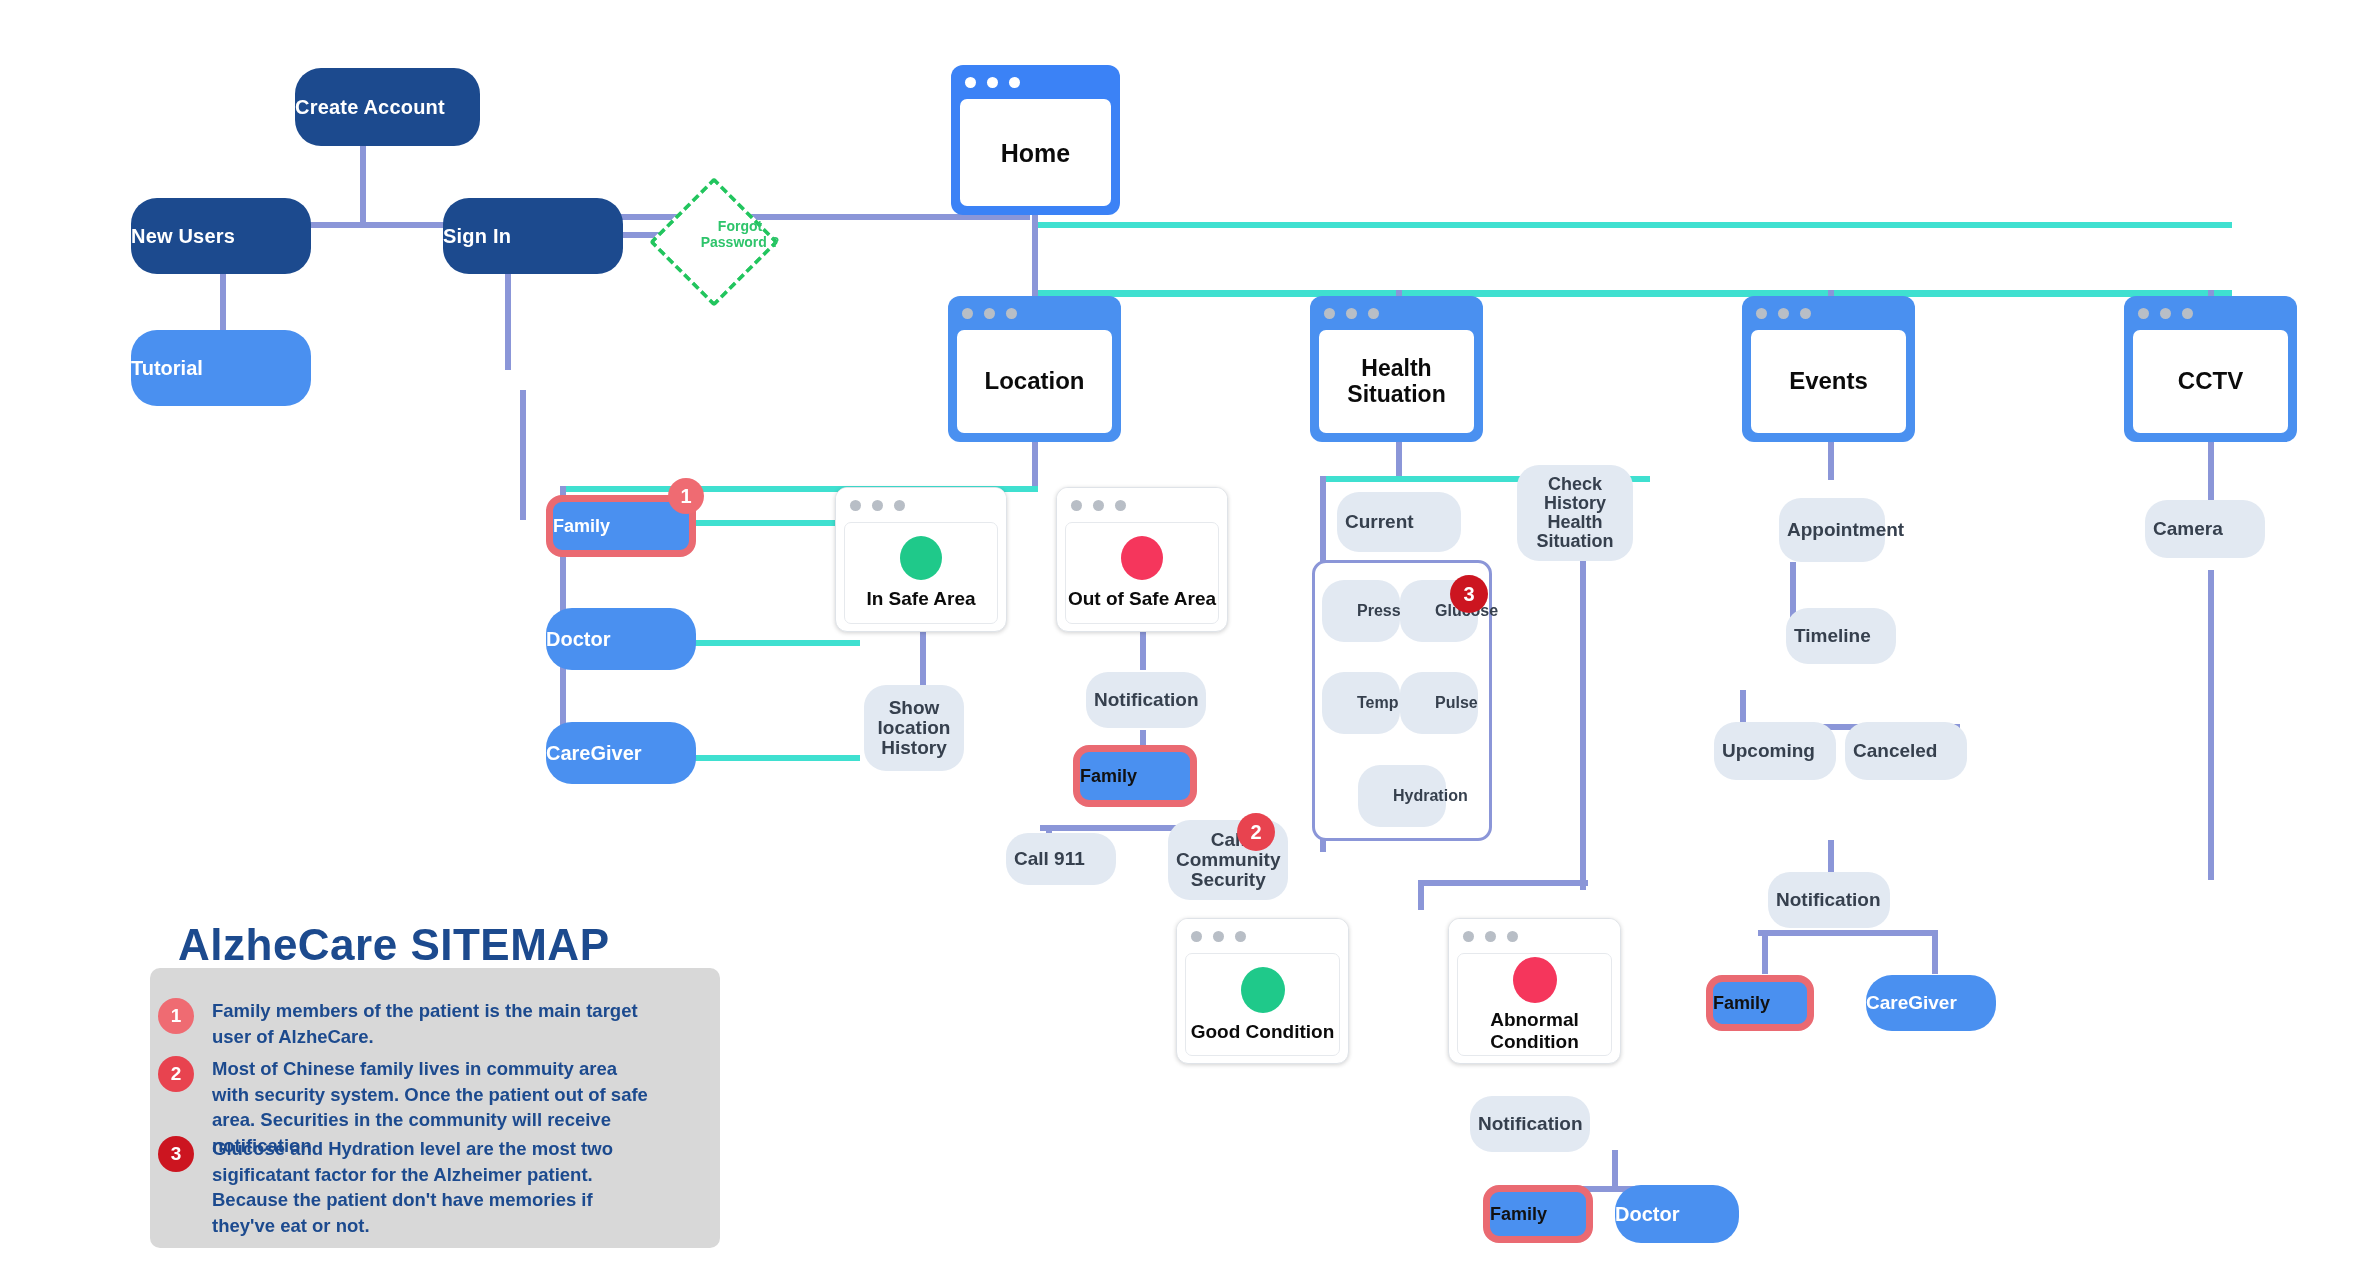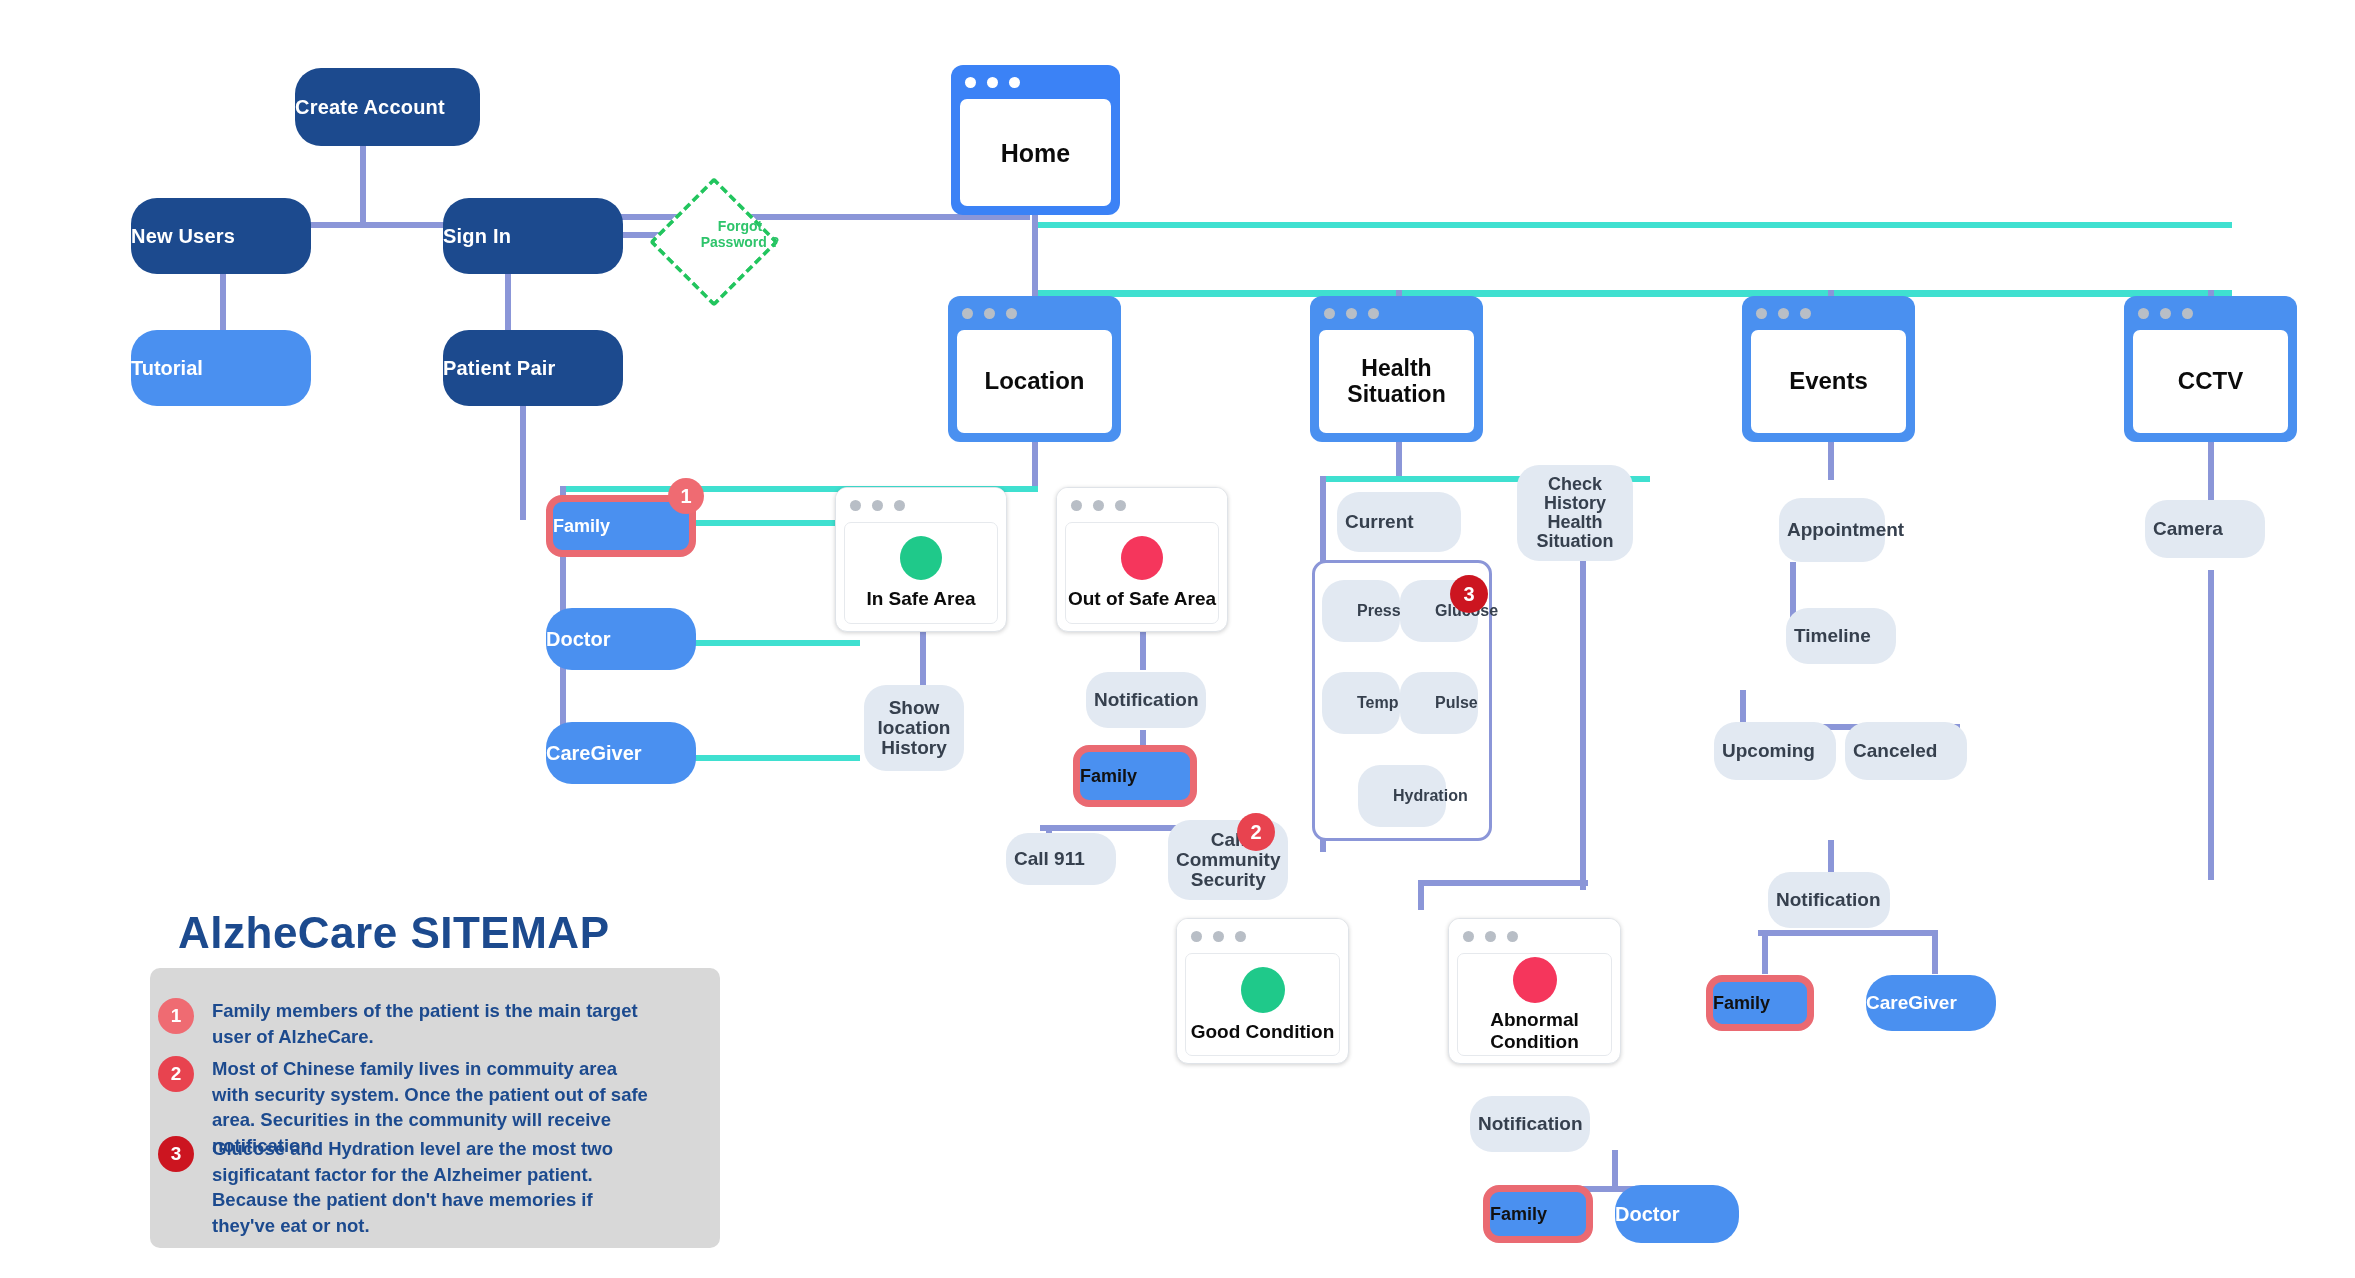--- a/index.html
+++ b/index.html
@@ -59,21 +59,21 @@
 
   
   .badge{position:absolute;border-radius:50%;color:#fff;font-weight:bold;
          display:flex;align-items:center;justify-content:center;font-size:20px;}
   .badge.b1{background:#ef6b72;}
   .badge.b2{background:#e8434f;}
   .badge.b3{background:#cc1520;}
 
   
   #legend-title{position:absolute;color:#1c4a8e;font-weight:bold;font-size:44px;
-                letter-spacing:.5px;white-space:nowrap;}
+                letter-spacing:.5px;white-space:nowrap;margin-top:12px;}
   #legend-box{position:absolute;background:#d8d8d8;border-radius:10px;}
   .legend-row{position:absolute;display:flex;align-items:flex-start;gap:18px;}
   .legend-num{flex:0 0 auto;width:36px;height:36px;border-radius:50%;color:#fff;
               font-weight:bold;font-size:19px;display:flex;align-items:center;
               justify-content:center;}
   .legend-txt{color:#1c4a8e;font-weight:bold;font-size:18.5px;line-height:1.38;}
 
   
   .ln{position:absolute;background:#8b96d8;}
   .lnc{position:absolute;background:#3fe0d0;}
@@ -155,23 +155,20 @@
   </div>
 
   <div class="node navy" style="left:443px;top:198px;width:180px;height:76px;">
     <span>Sign In</span>
   </div>
 
   <div class="node blue" style="left:131px;top:330px;width:180px;height:76px;">
     <span>Tutorial</span>
   </div>
 
-  <div class="node navy" style="left:443px;top:330px;width:180px;height:76px;">
-    <span>Patient Pair</span>
-  </div>
 
   <div class="diamond" style="left:668px;top:196px;width:92px;height:92px;border-radius:4px;"></div>
   <div class="diamond-text" style="left:669px;top:218px;width:92px;margin-left:25px;">Forgot Password ?</div>
 
   <div class="win navybar" style="left:951px;top:65px;width:169px;height:150px;">
     <div class="bar">
       <span class="dot"></span>
       <span class="dot"></span>
       <span class="dot"></span>
     </div>

